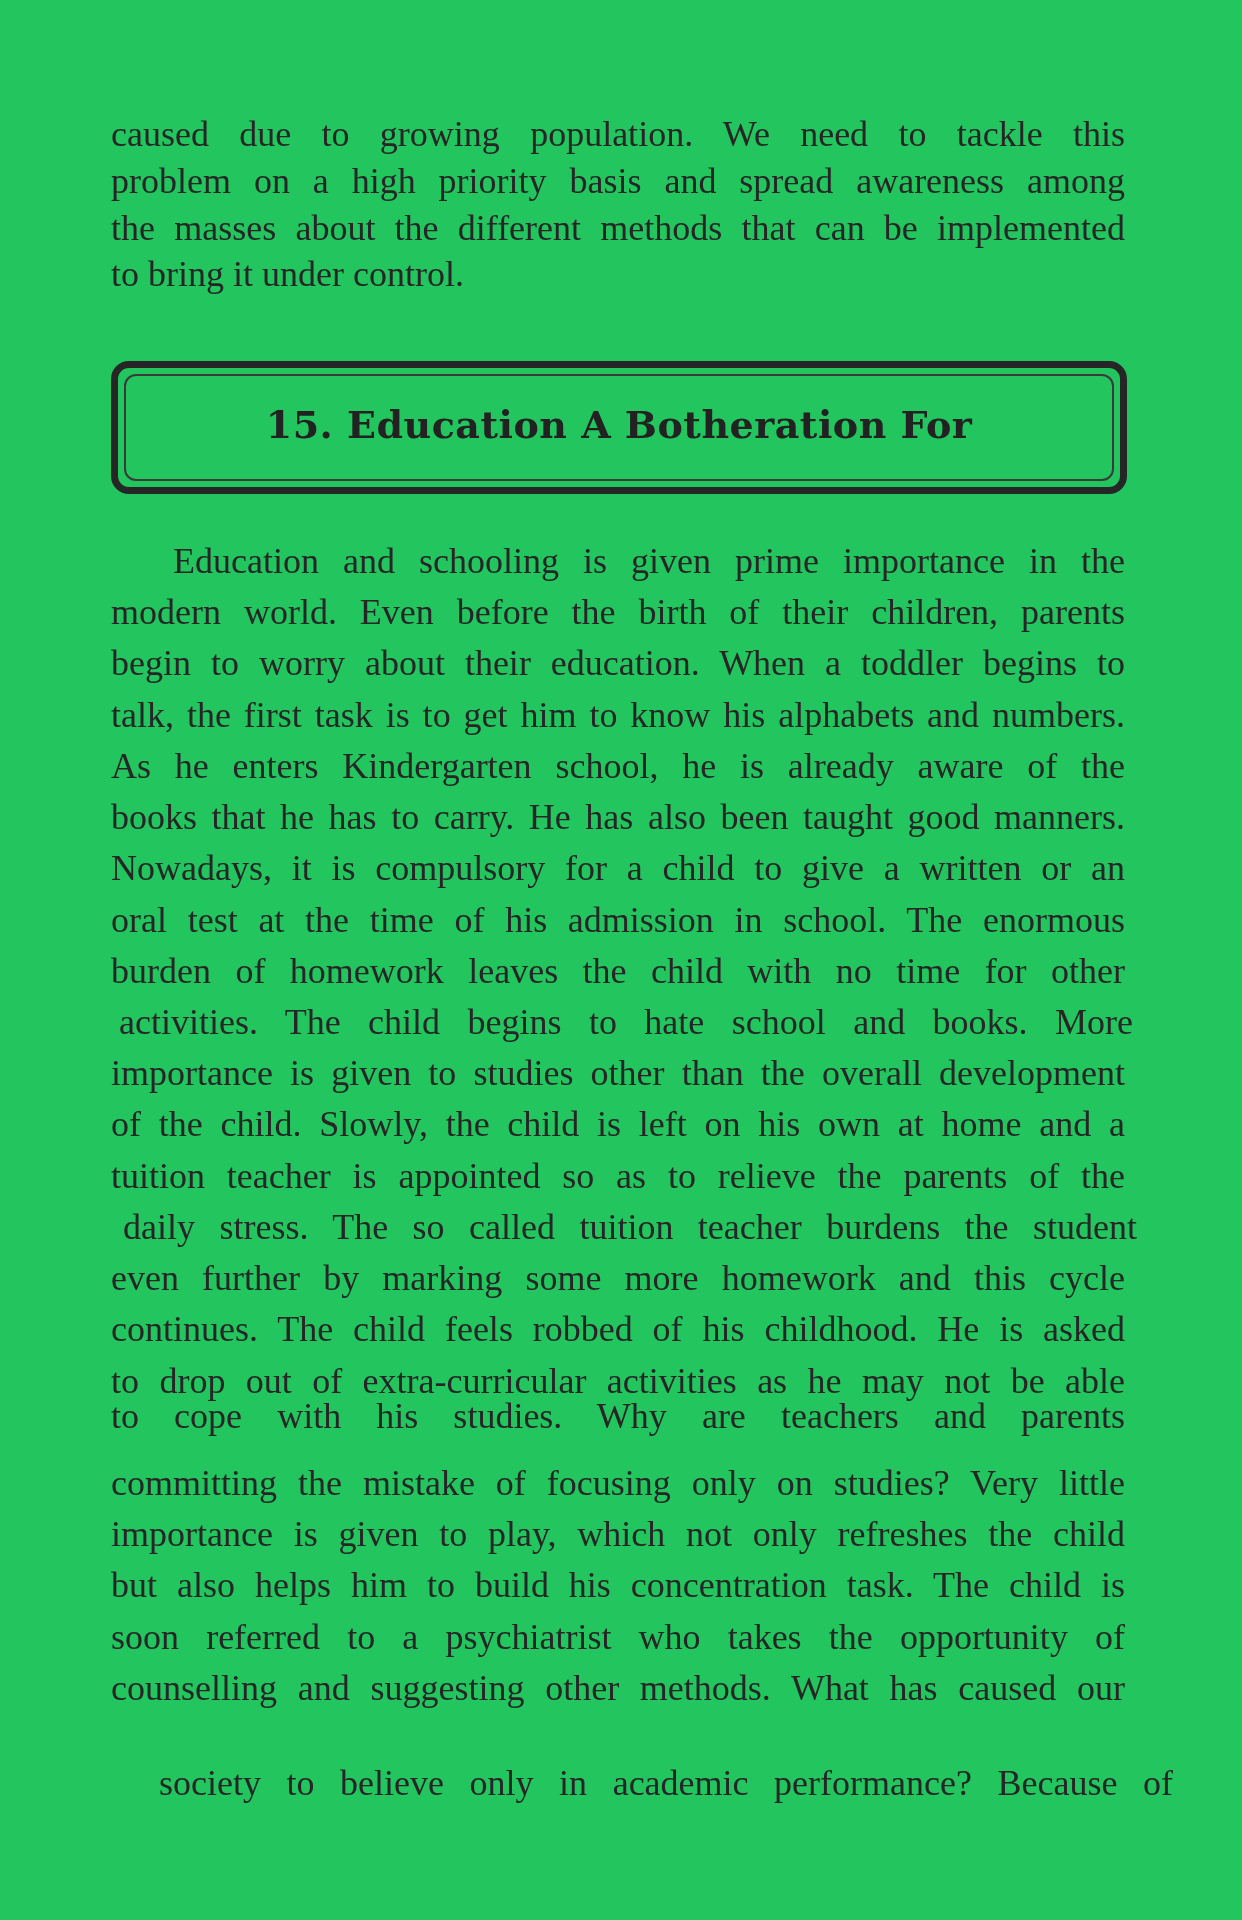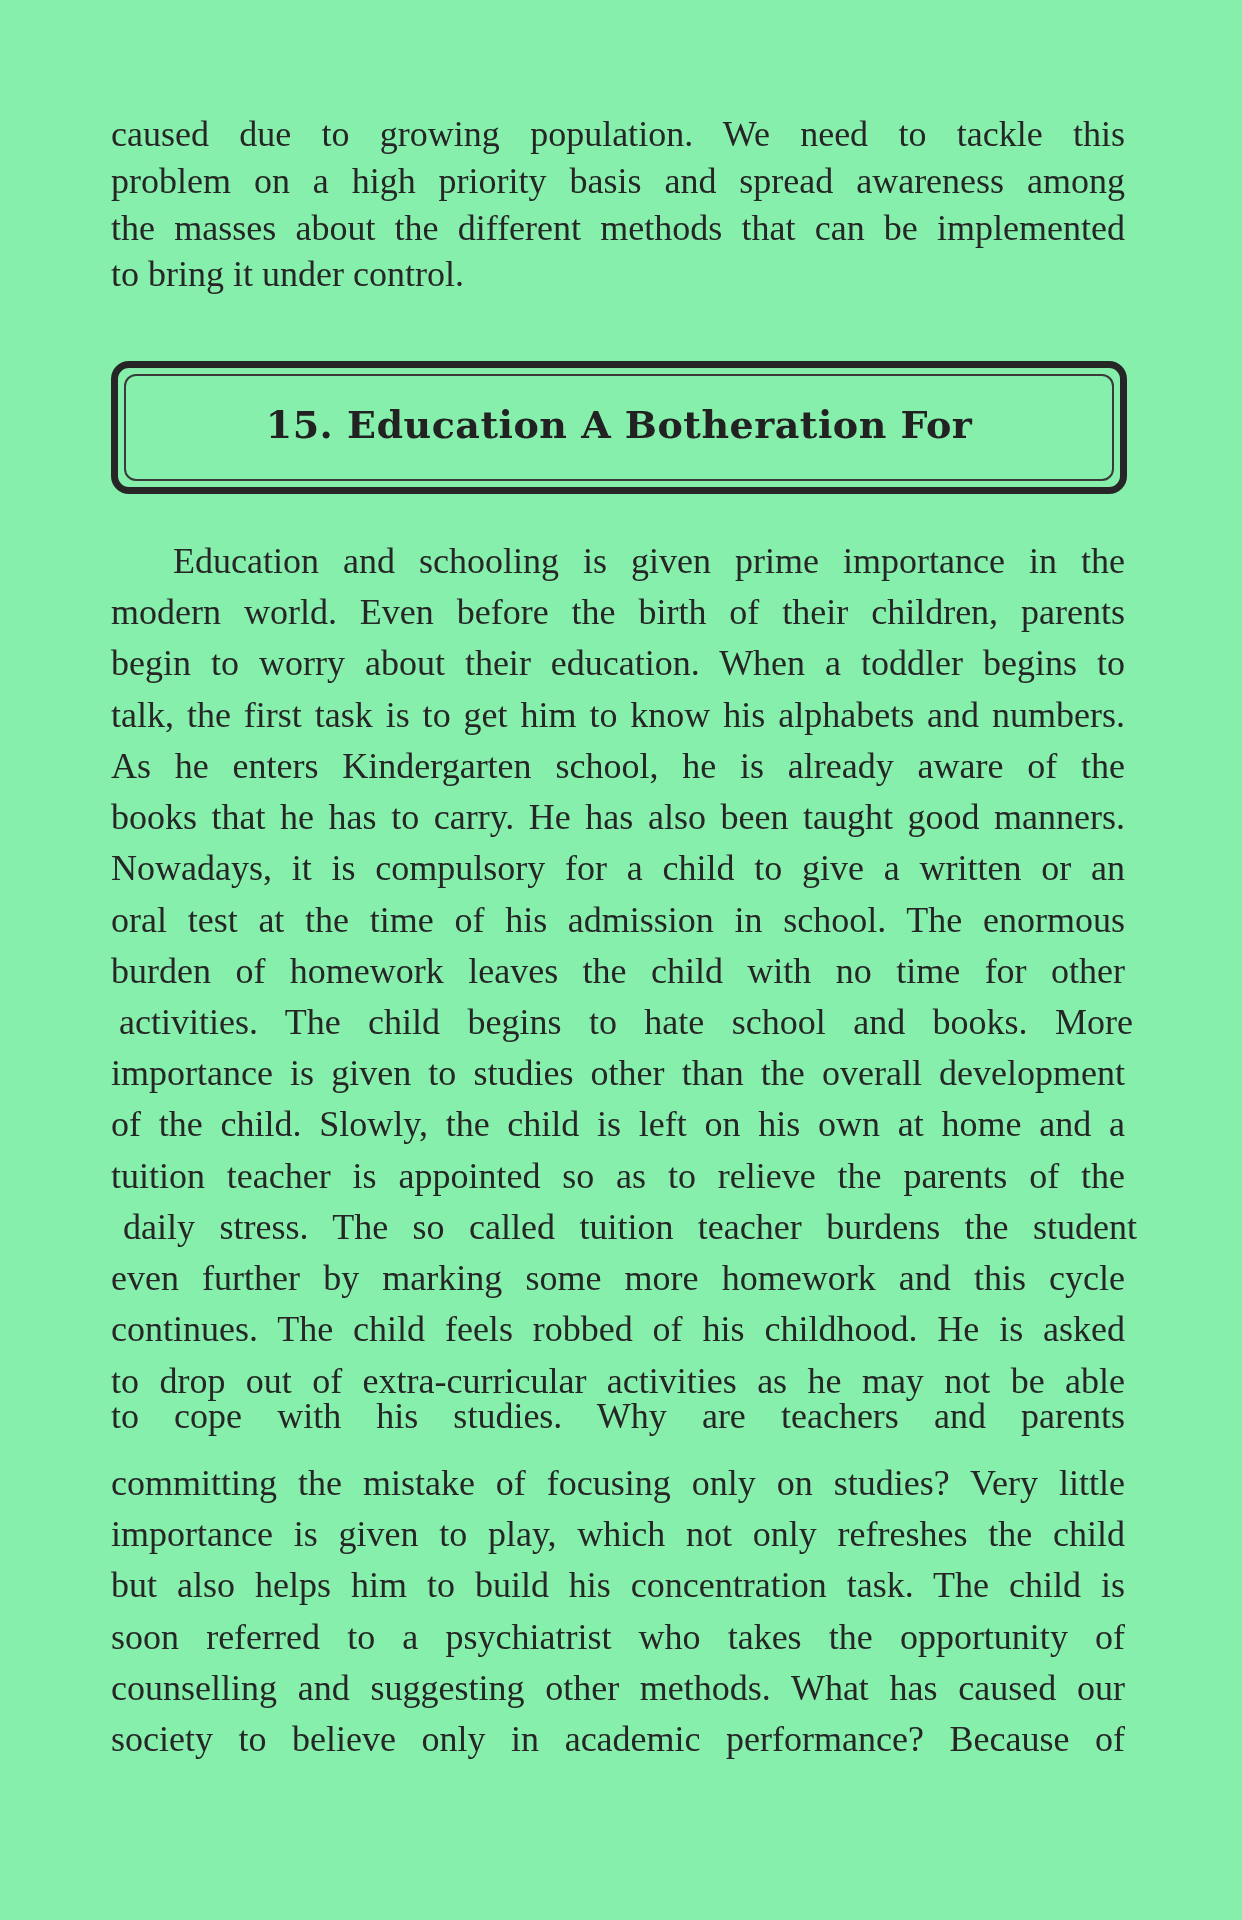--- a/index.html
+++ b/index.html
@@ -1,17 +1,17 @@
 <!DOCTYPE html>
 <html><head>
 <meta charset="utf-8">
 <style>
   html, body { margin: 0; padding: 0; background: #ffffff; }
   body { width: 1242px; height: 1920px; position: relative; overflow: hidden; }
-  .page { position: absolute; left: 0; top: 0; width: 1242px; height: 1920px; background: #86efac; }
+  .page { position: absolute; left: 0; top: 0; width: 1242px; height: 1920px; background: #22c55e; }
   .line {
     position: absolute;
     left: 111px;
     width: 1014px;
     font-family: "Liberation Serif", "DejaVu Serif", serif;
     font-size: 36px;
     line-height: 36px;
     color: #262626;
     text-align: justify;
     text-align-last: justify;
@@ -90,17 +90,17 @@
     <div class="line" style="top: 1209px; white-space: normal; margin-left: 12px;">daily stress. The so called tuition teacher burdens the student</div>
     <div class="line" style="top: 1260px; white-space: normal;">even further by marking some more homework and this cycle</div>
     <div class="line" style="top: 1311px; white-space: normal;">continues. The child feels robbed of his childhood. He is asked</div>
     <div class="line" style="top: 1363px; white-space: normal;">to drop out of extra-curricular activities as he may not be able</div>
     <div class="line" style="top: 1358px; white-space: normal; margin-top: 40px;">to cope with his studies. Why are teachers and parents</div>
     <div class="line" style="top: 1465px; white-space: normal;">committing the mistake of focusing only on studies? Very little</div>
     <div class="line" style="top: 1516px; white-space: normal;">importance is given to play, which not only refreshes the child</div>
     <div class="line" style="top: 1567px; white-space: normal;">but also helps him to build his concentration task. The child is</div>
     <div class="line" style="top: 1619px; white-space: normal;">soon referred to a psychiatrist who takes the opportunity of</div>
     <div class="line" style="top: 1670px; white-space: normal;">counselling and suggesting other methods. What has caused our</div>
-    <div class="line" style="top: 1721px; white-space: normal;">society to believe only in academic performance? Because of</div>
+    <div class="line" style="top: 1765px; white-space: normal; margin-left: 48px;">society to believe only in academic performance? Because of</div>
   </div>
 
 
 </div>
 
 </body></html>

